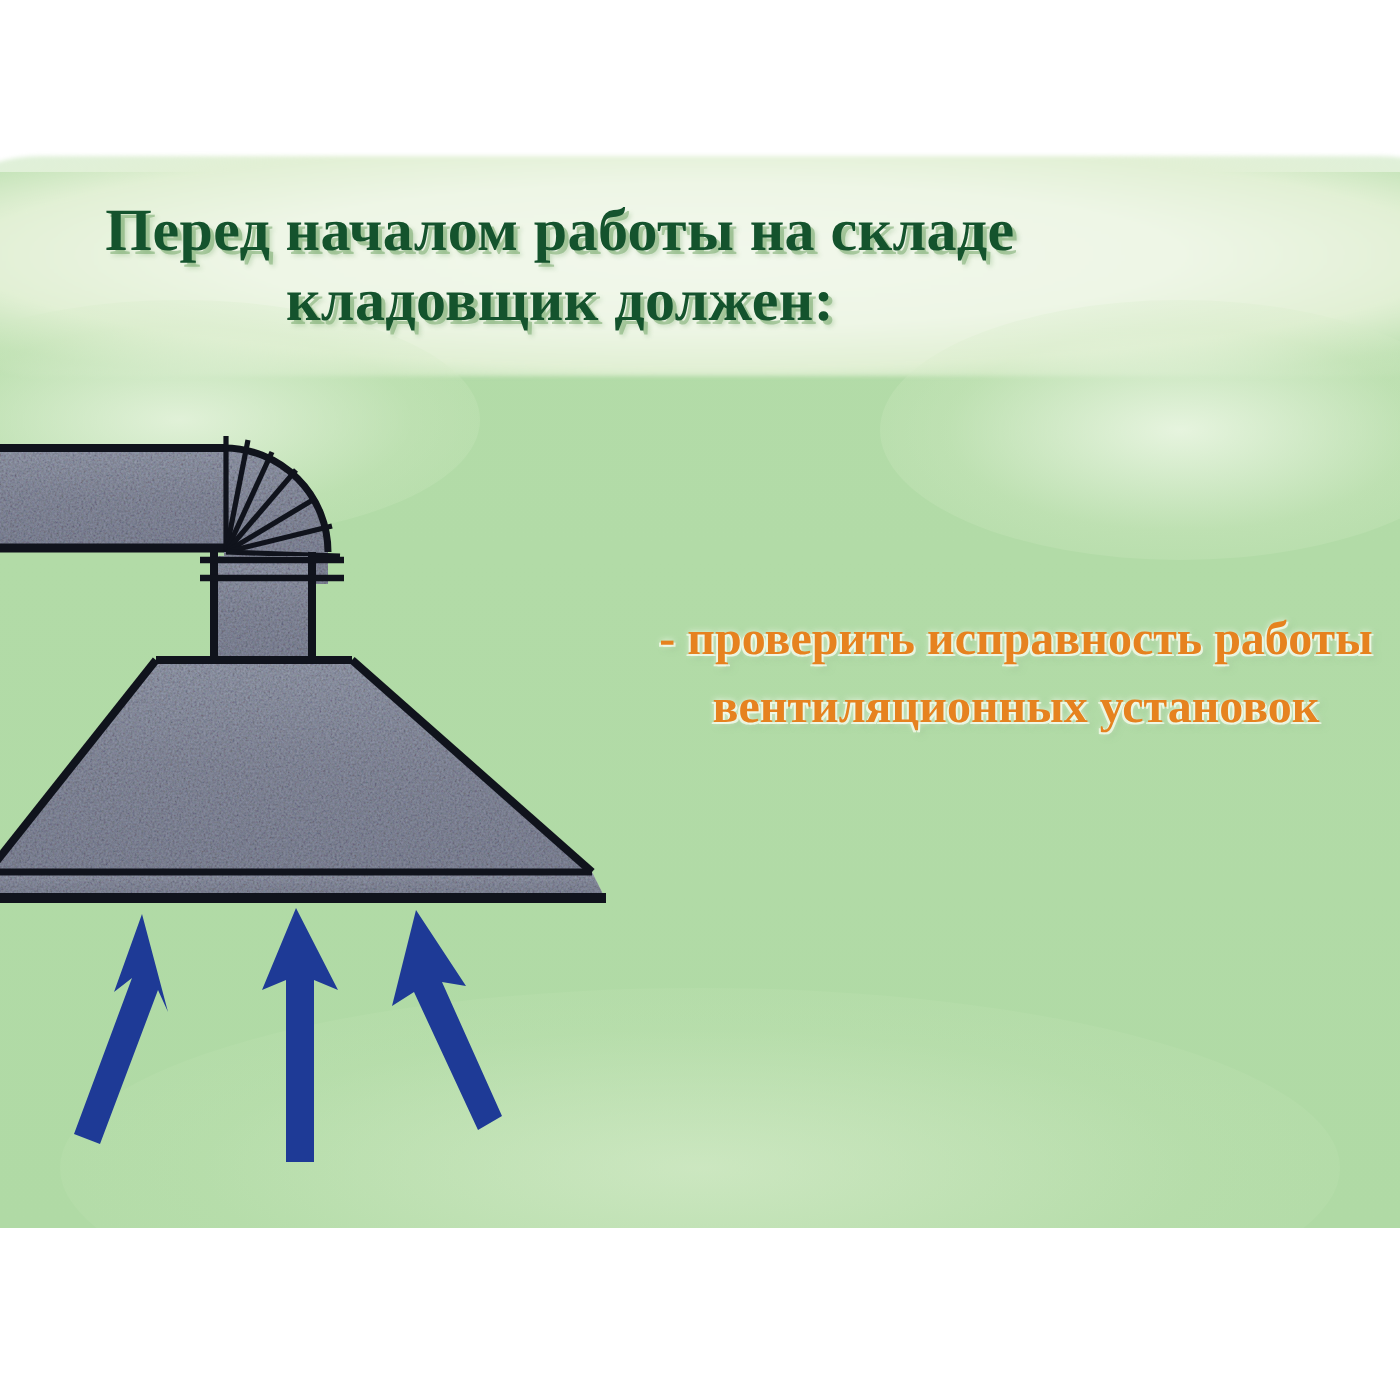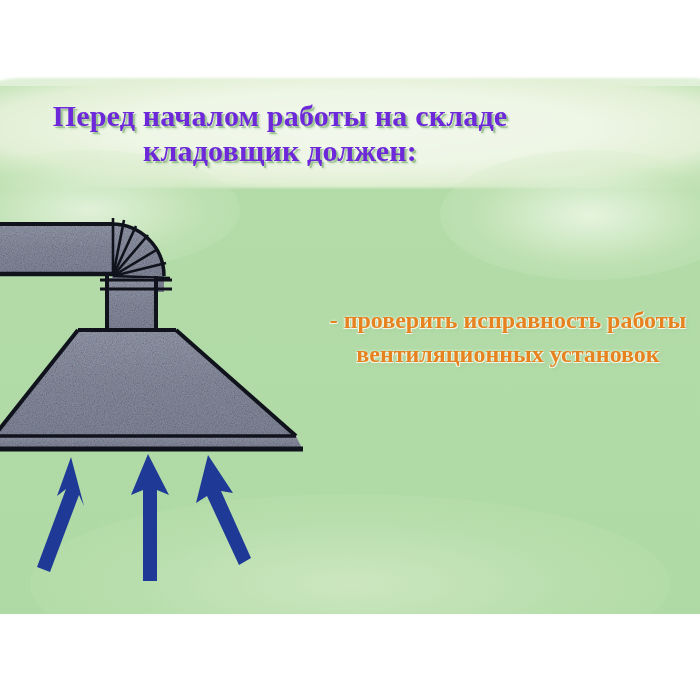--- a/index.html
+++ b/index.html
@@ -89,21 +89,21 @@
   
   #title {
     position: absolute;
     left: 0;
     top: 98px;
     width: 560px;
     text-align: center;
     font-size: 30px;
     font-weight: bold;
     line-height: 1.18;
-    color: #6d28d9;
+    color: #14532d;
     letter-spacing: 0.2px;
     text-shadow:
        2px 2px 0 rgba(120,170,110,0.55),
        3px 3px 2px rgba(120,170,110,0.30);
     white-space: pre-line;
   }
 
   
   #bullet {
     position: absolute;

